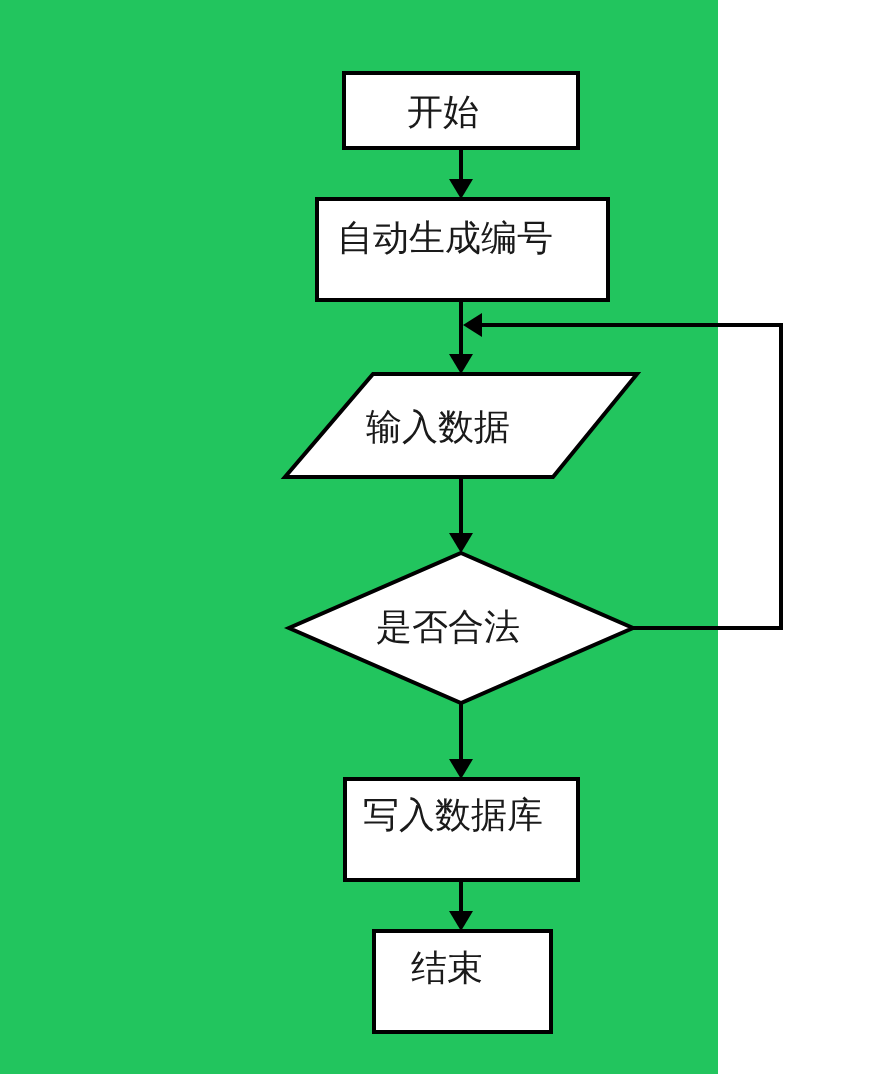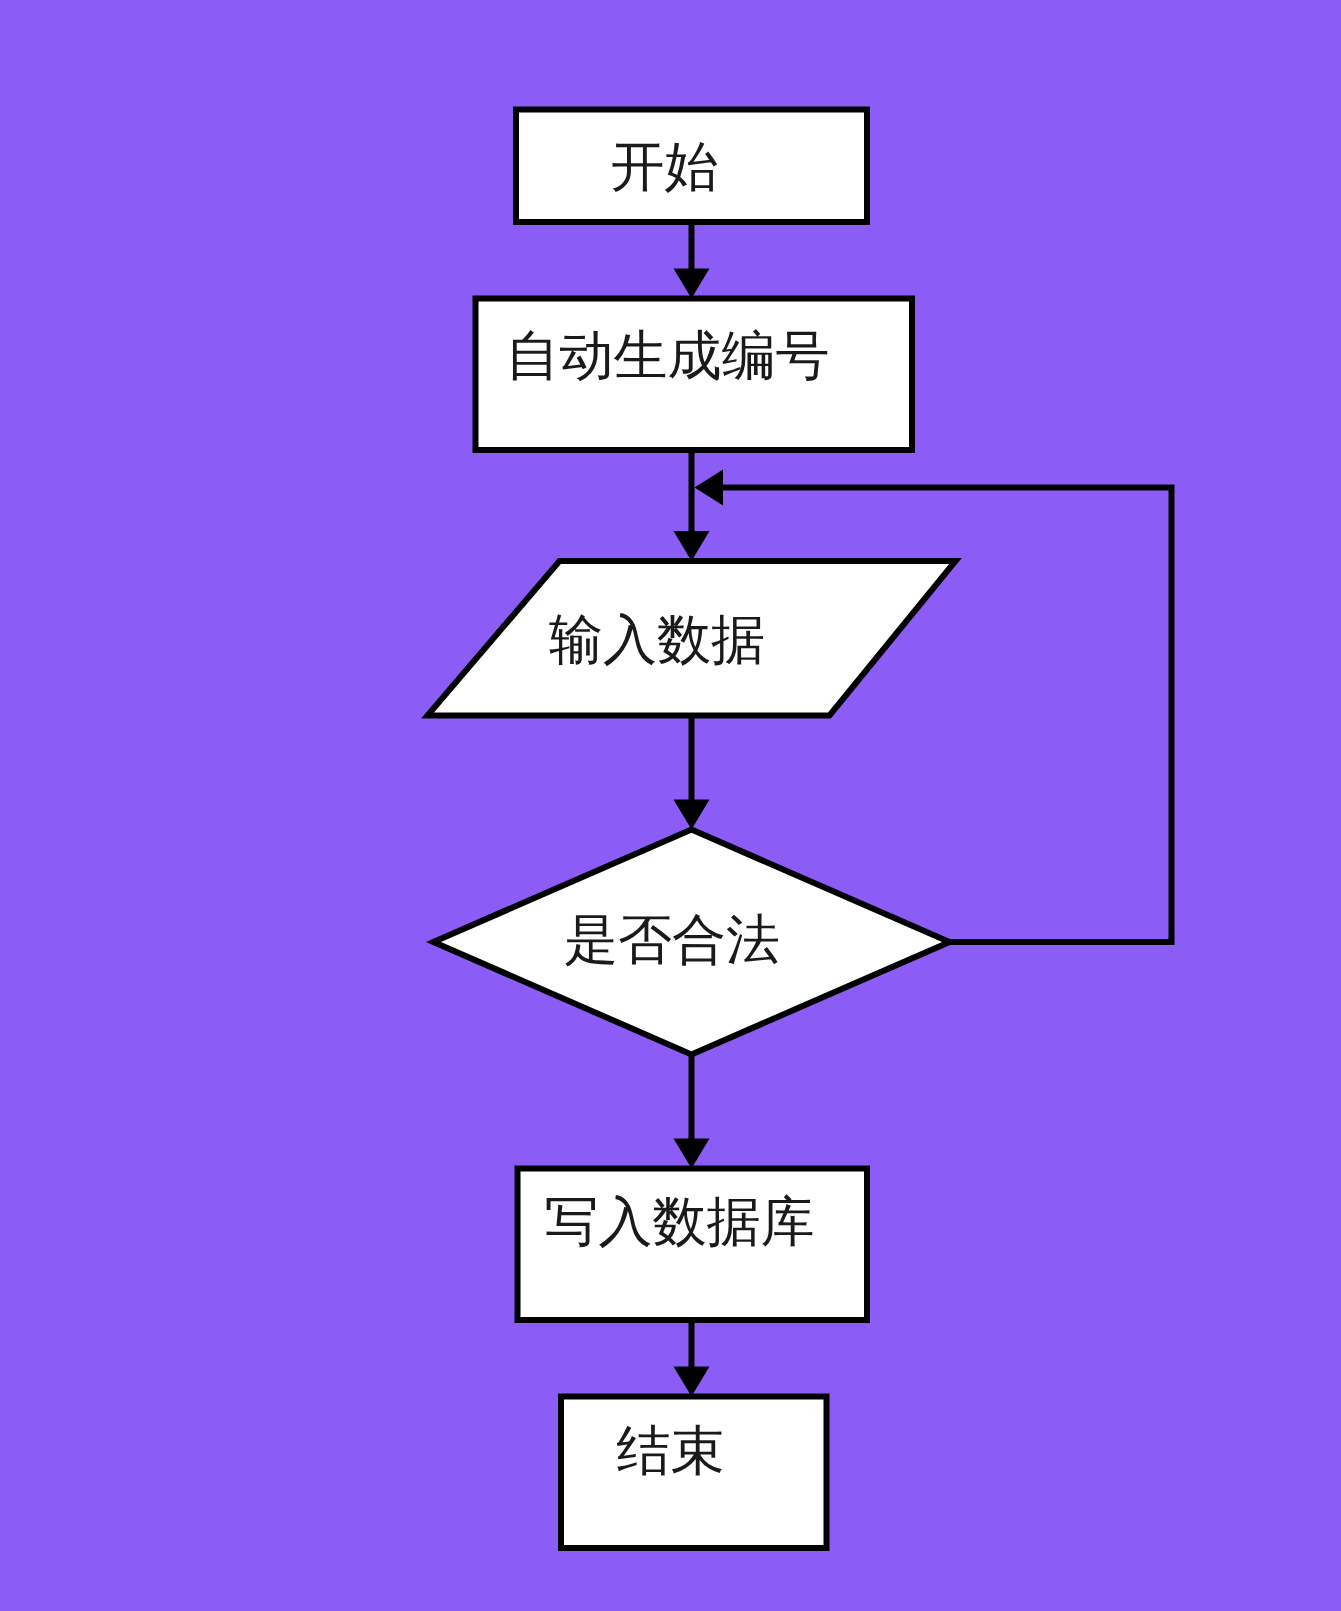--- a/index.html
+++ b/index.html
@@ -2,23 +2,23 @@
 <html><head>
 <meta charset="utf-8">
 <style>
   html, body {
     margin: 0;
     padding: 0;
     background: #ffffff;
   }
   .canvas {
     position: relative;
-    width: 894px;
+    width: 718px;
     height: 1074px;
-    background: #8b5cf6;
+    background: #22c55e;
     font-family: "Liberation Sans", "DejaVu Sans", sans-serif;
   }
   svg { display: block; }
   .shape {
     fill: #ffffff;
     stroke: #000000;
     stroke-width: 4;
     stroke-linejoin: miter;
   }
   .edge {

